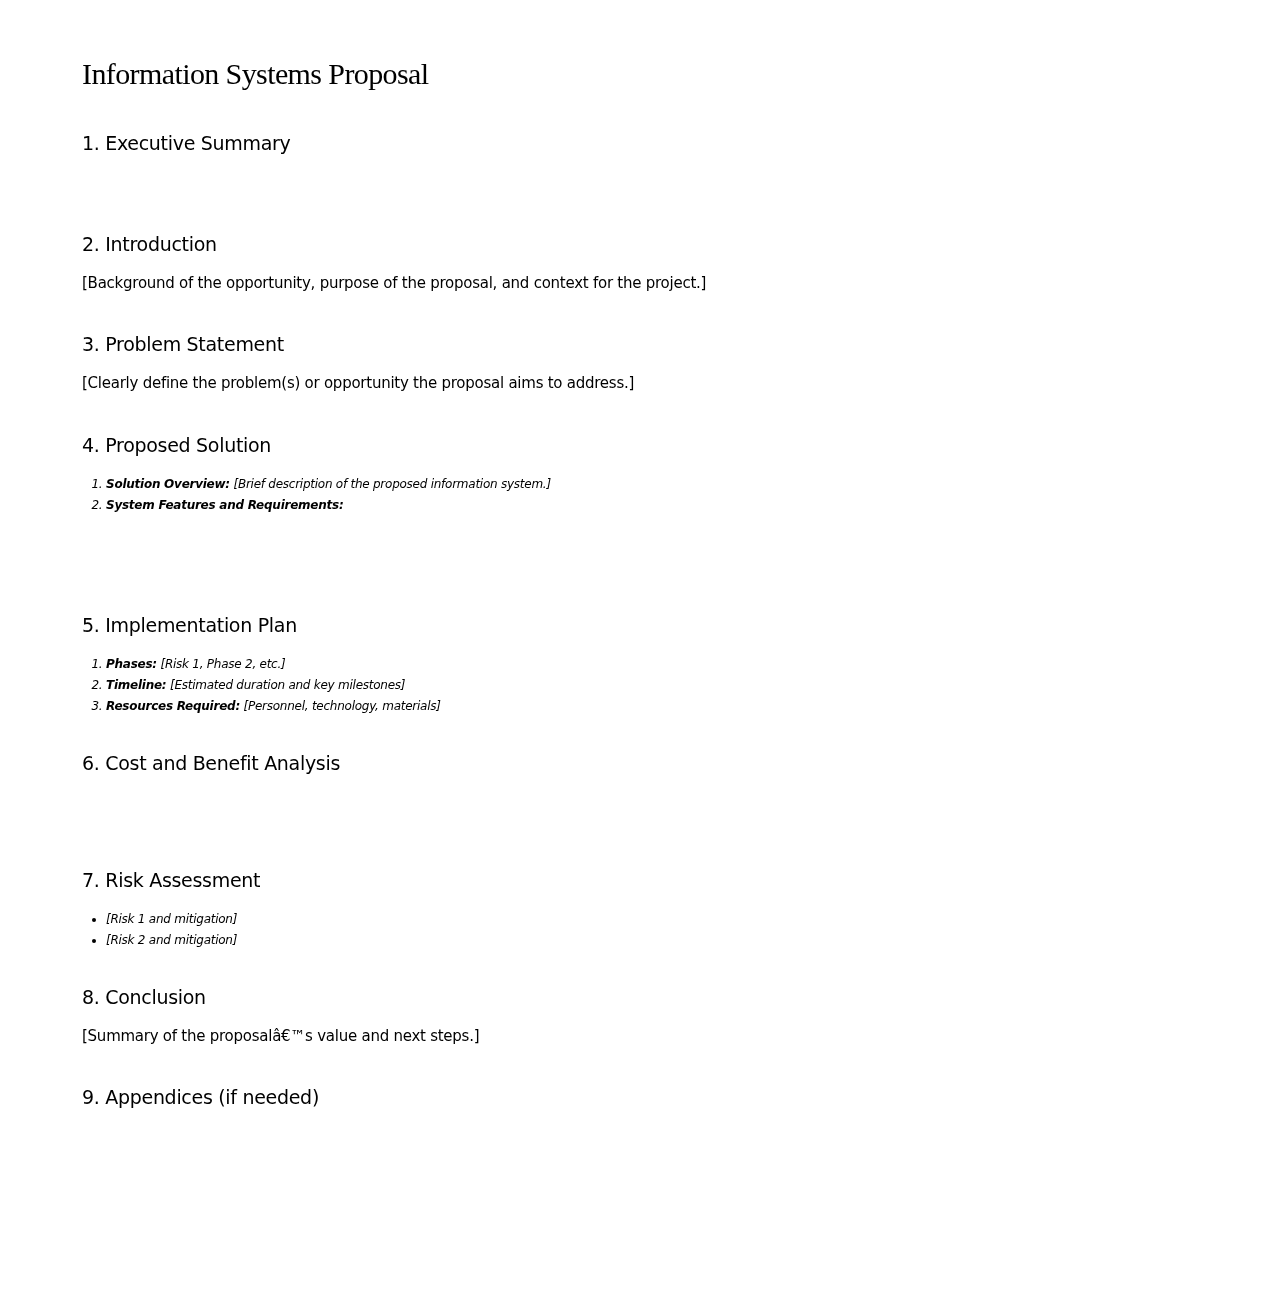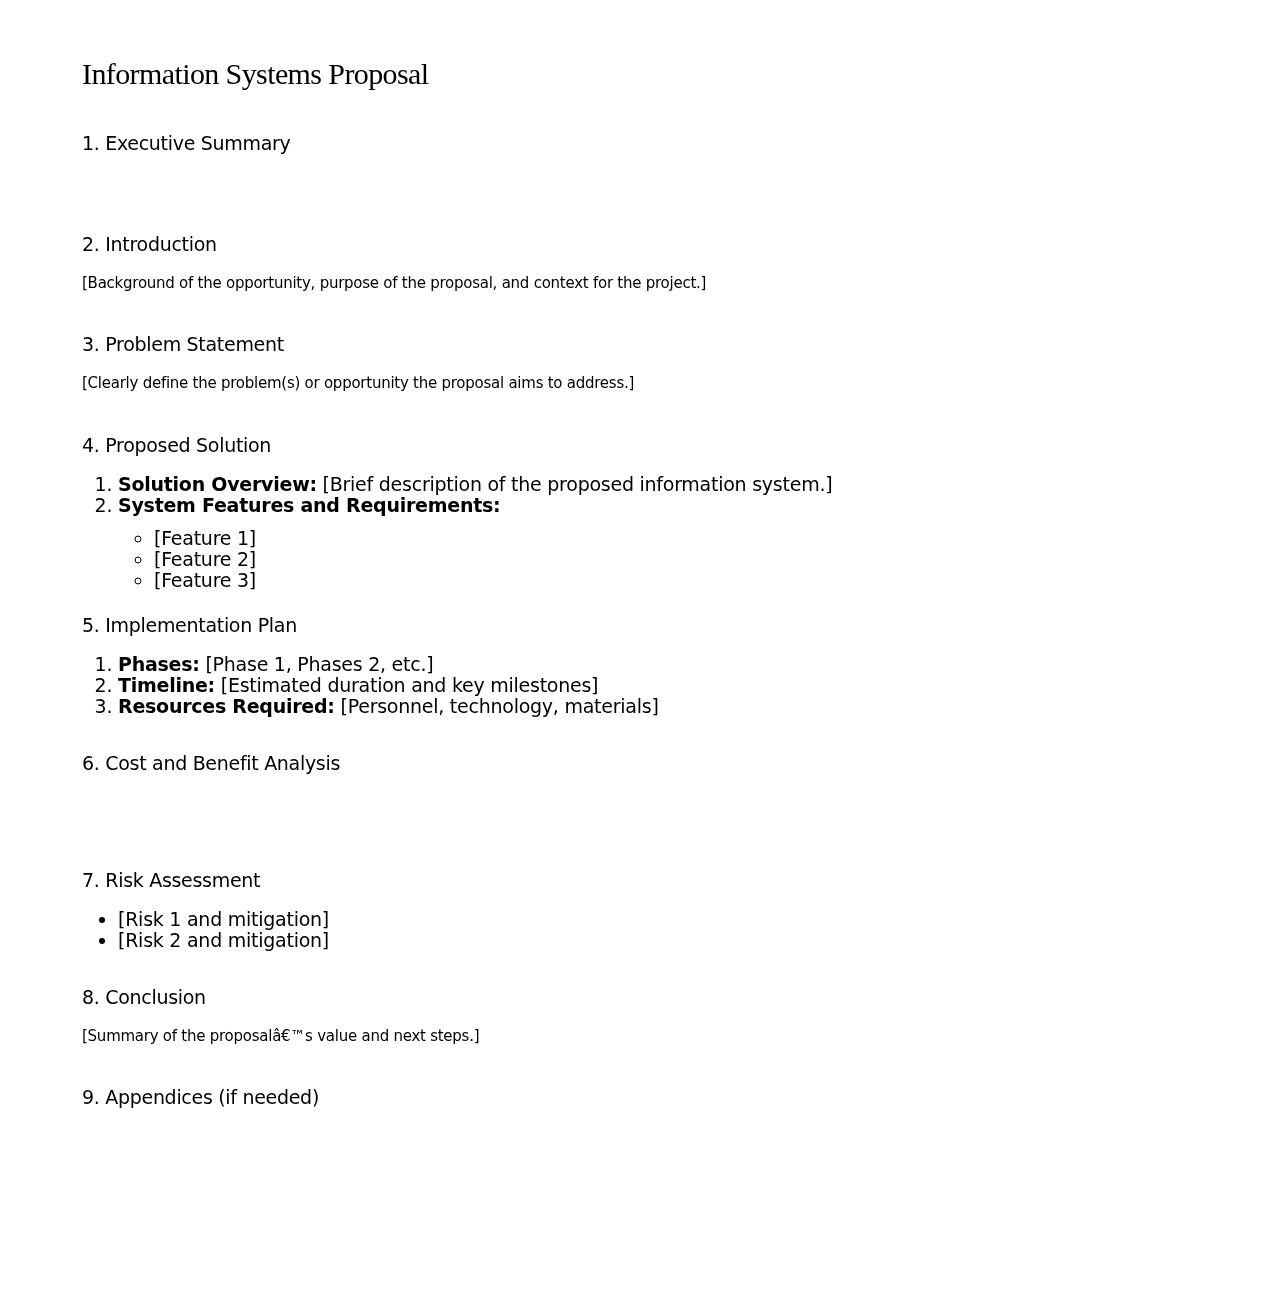--- a/index.html
+++ b/index.html
@@ -15,21 +15,21 @@
     margin: 0; position: absolute; top: 57px; left: 0; white-space: nowrap;
   }
   .sec { position: absolute; left: 0; width: 1100px; }
   .sec h2 {
     font-size: 19px; font-weight: 500; letter-spacing: -0.3px;
     margin: 0 0 17px 0; line-height: 24px; white-space: nowrap;
   }
   .sec p {
     font-size: 15px; letter-spacing: -0.25px; margin: 0; line-height: 21px; white-space: nowrap;
   }
-  ol, ul { margin: 12px; padding: 0 0 0 24px; font-size: 19px; letter-spacing: -0.25px; line-height: 21px; }
+  ol, ul { margin: 0; padding: 0 0 0 24px; font-size: 12px; letter-spacing: -0.25px; line-height: 21px; font-style: italic; }
   li { white-space: nowrap; }
   ul.sub { list-style-type: circle; padding-left: 24px; }
   b { font-weight: bold; }
 </style>
 </head>
 <body>
 
 <div class="doc">
   <h1 class="title">Information Systems Proposal</h1>
 
@@ -45,33 +45,28 @@
   <div class="sec" style="top:332px">
     <h2>3. Problem Statement</h2>
     <p>[Clearly define the problem(s) or opportunity the proposal aims to address.]</p>
   </div>
 
   <div class="sec" style="top:433px">
     <h2>4. Proposed Solution</h2>
     <ol>
       <li><b>Solution Overview:</b><span> [Brief description of the proposed information system.]</span></li>
       <li><b>System Features and Requirements:</b>
-        <ul class="sub">
-          <li>[Feature 1]</li>
-          <li>[Feature 2]</li>
-          <li>[Feature 3]</li>
-        </ul>
       </li>
     </ol>
   </div>
 
   <div class="sec" style="top:613px">
     <h2>5. Implementation Plan</h2>
     <ol>
-      <li><b>Phases:</b><span> [Phase 1, Phases 2, etc.]</span></li>
+      <li><b>Phases:</b><span> [Risk 1, Phase 2, etc.]</span></li>
       <li><b>Timeline:</b><span> [Estimated duration and key milestones]</span></li>
       <li><b>Resources Required:</b><span> [Personnel, technology, materials]</span></li>
     </ol>
   </div>
 
   <div class="sec" style="top:751px">
     <h2>6. Cost and Benefit Analysis</h2>
   </div>
 
   <div class="sec" style="top:868px">

